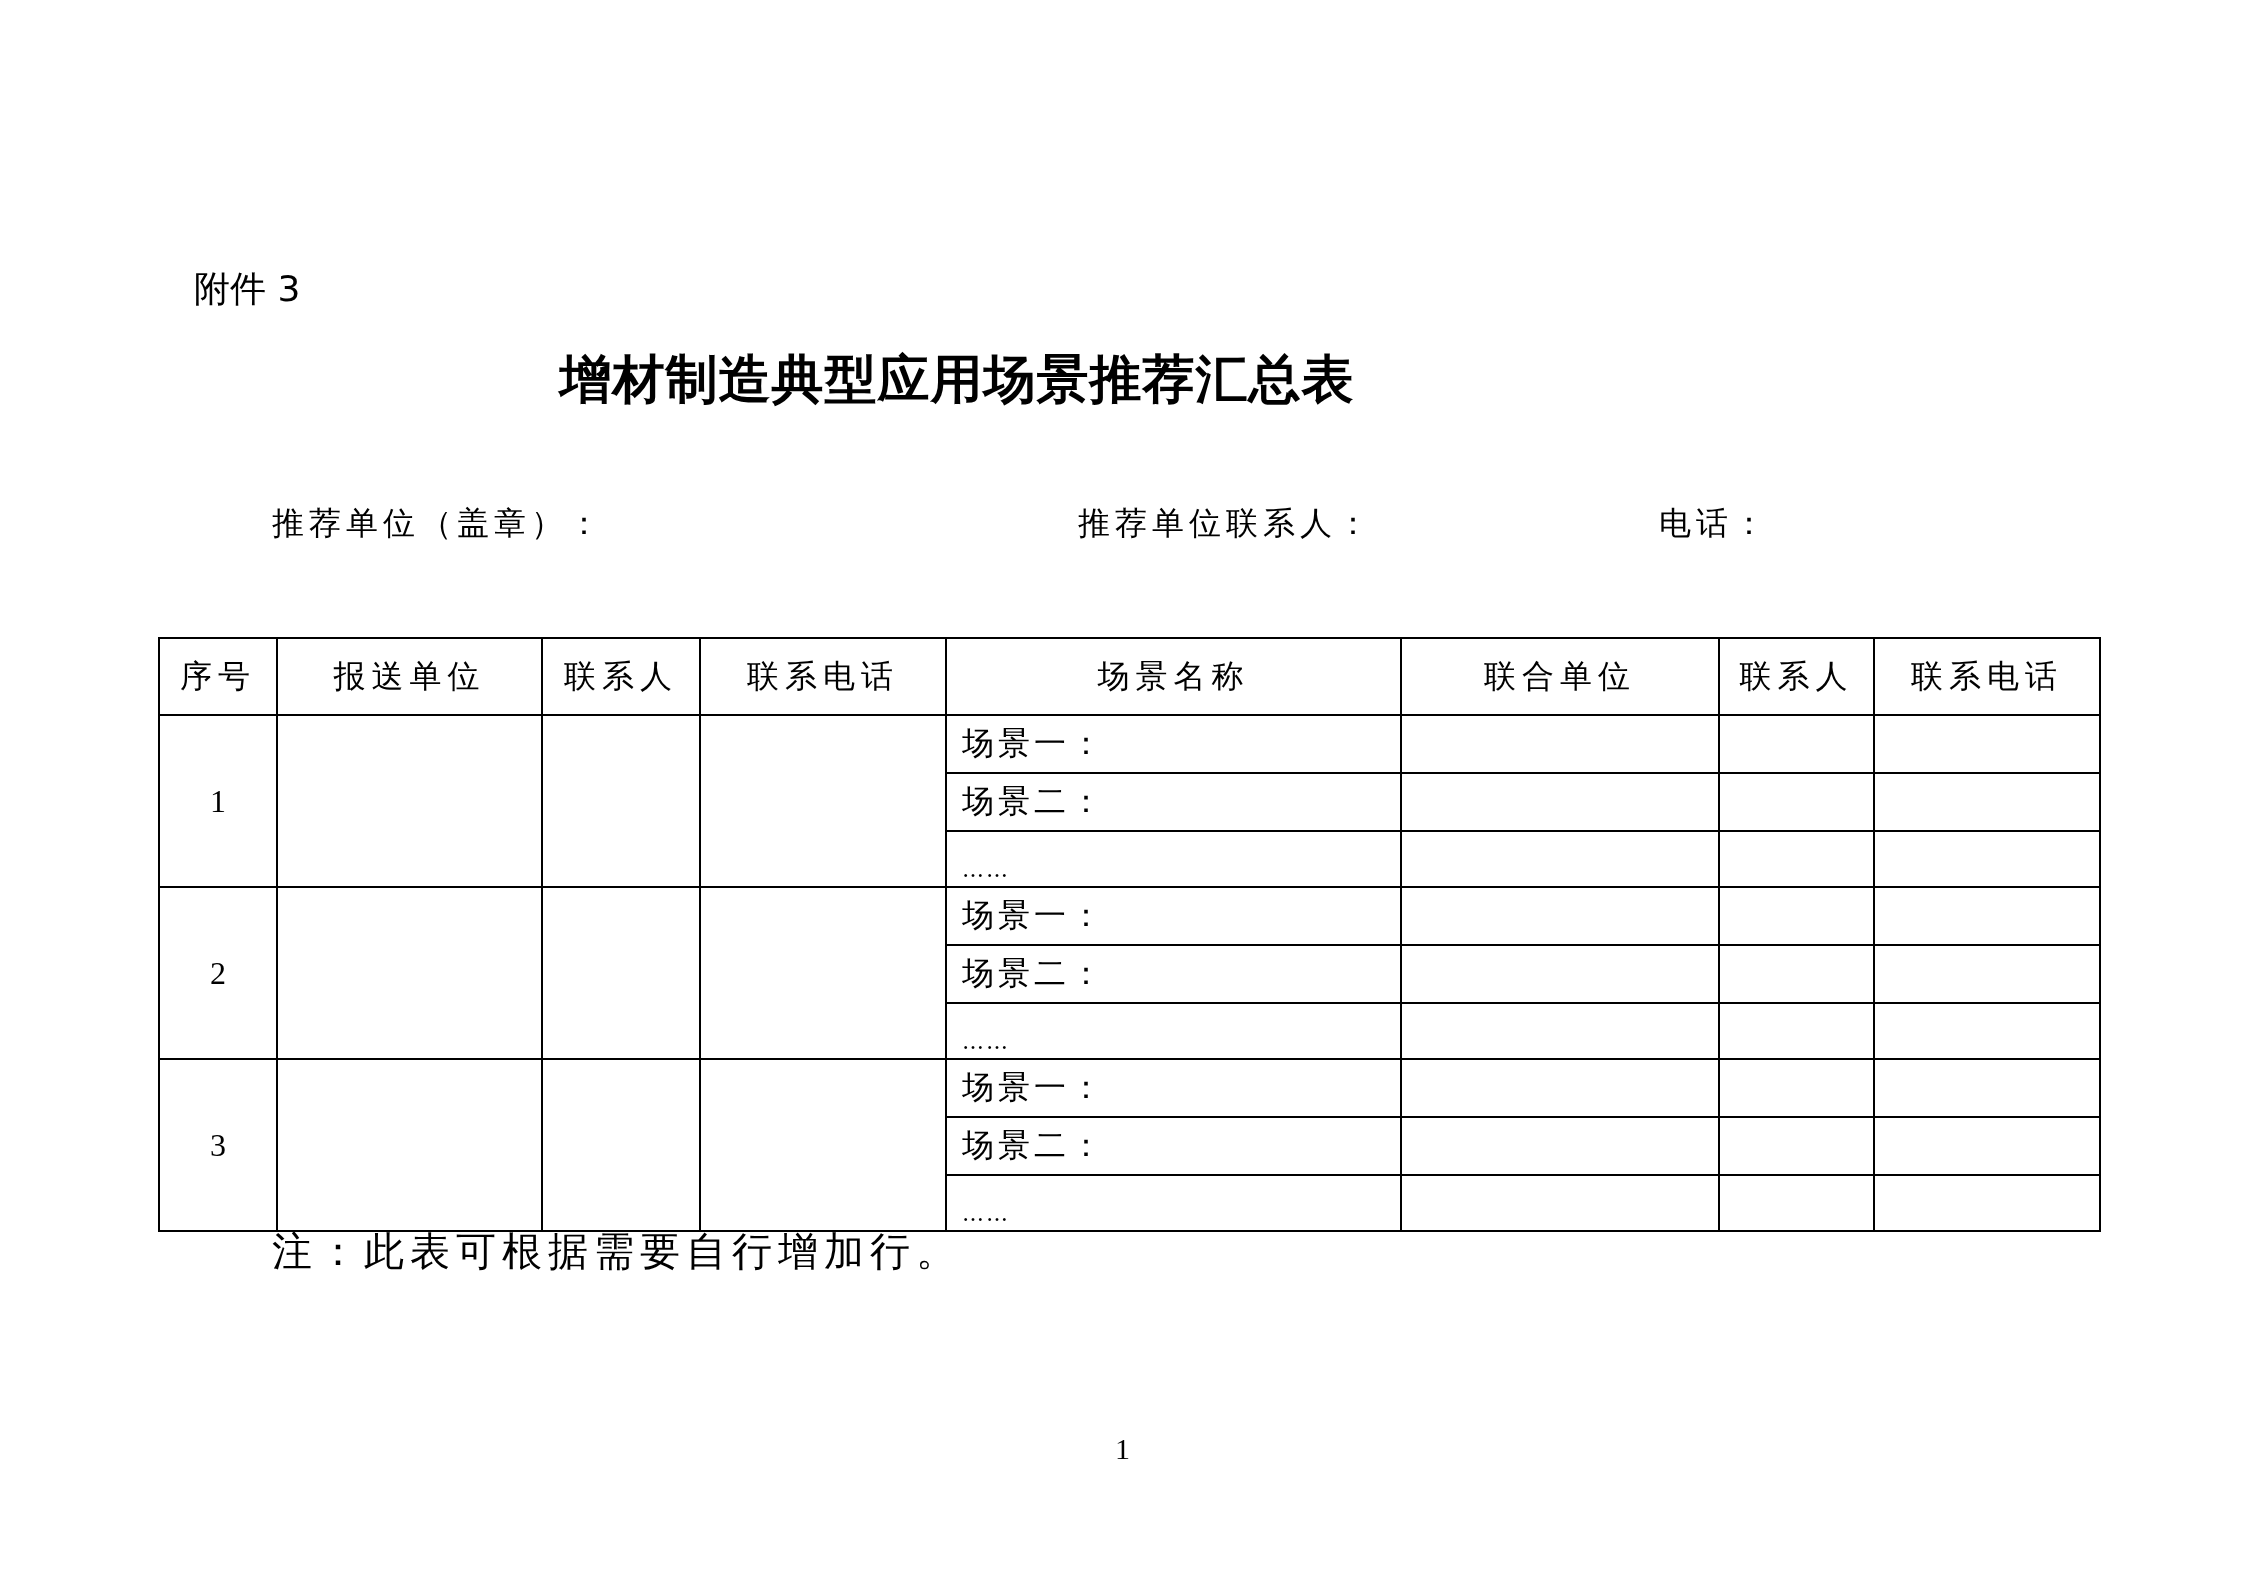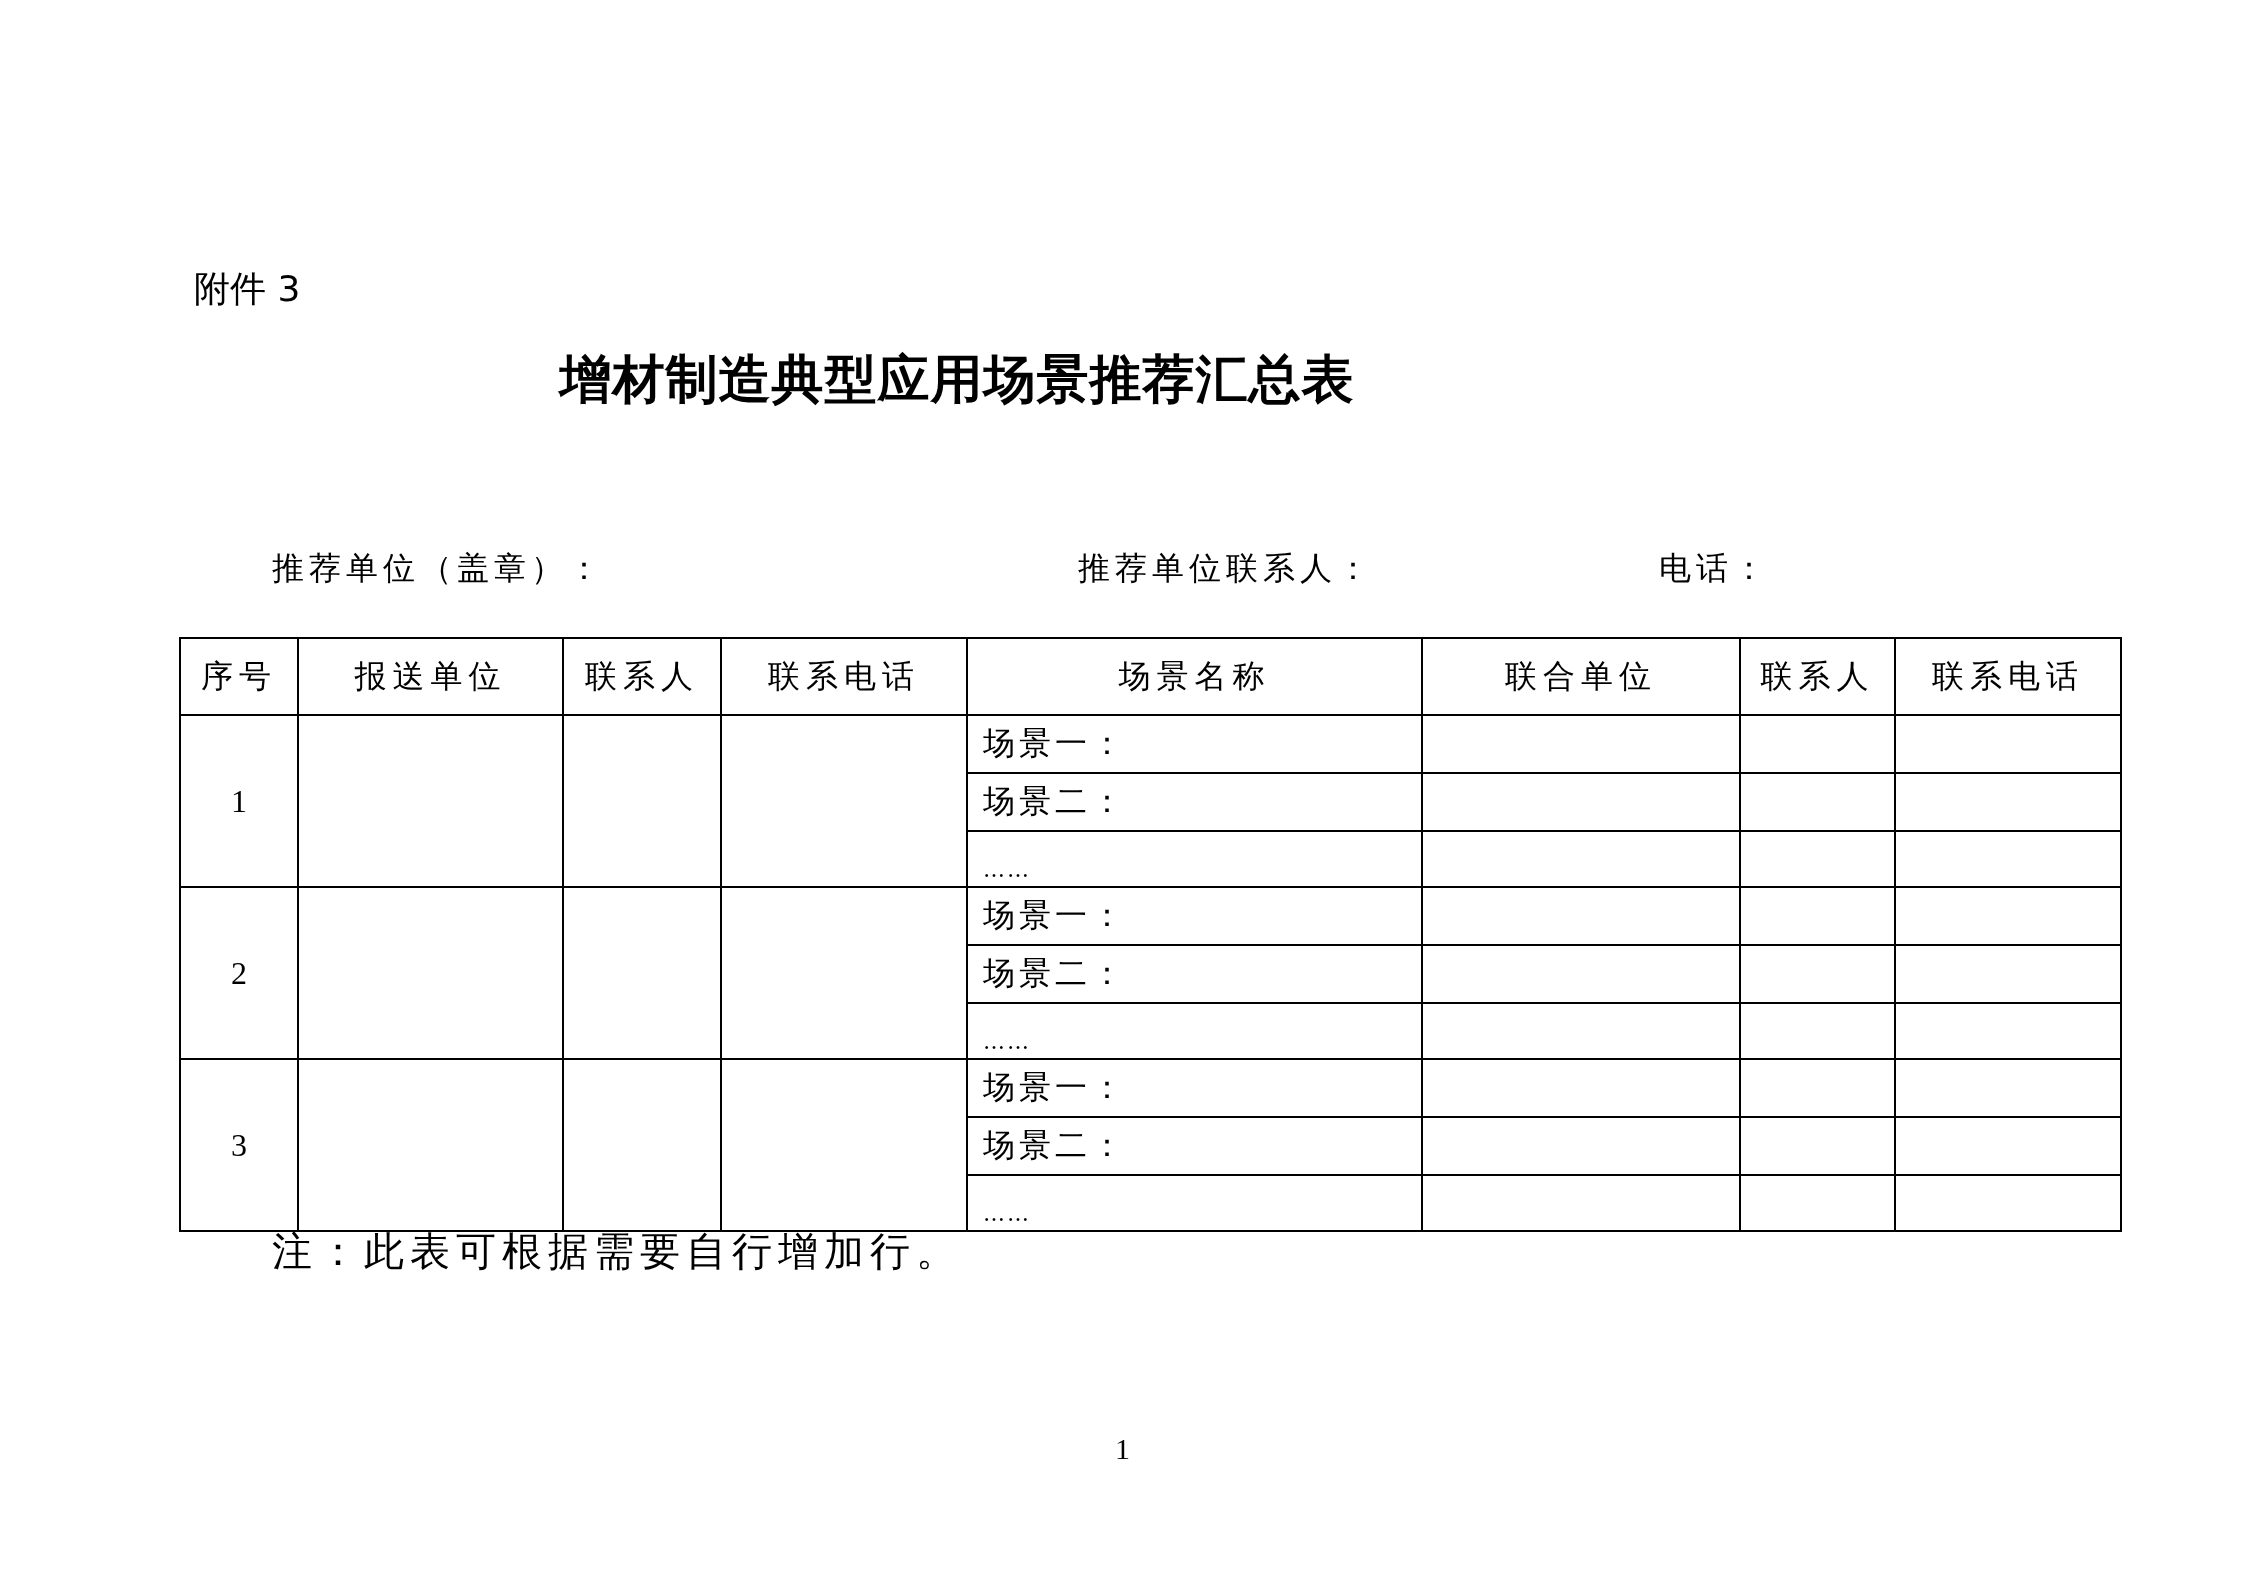--- a/index.html
+++ b/index.html
@@ -1,21 +1,21 @@
 <!DOCTYPE html>
 <html><head>
 <meta charset="utf-8">
 <style>
   html, body { margin:0; padding:0; background:#ffffff; }
   body { width:2245px; height:1587px; position:relative; overflow:hidden; color:#000; font-family:"DejaVu Sans", sans-serif; }
   .attach { position:absolute; left:194px; top:265px; font-size:36px; font-family:"DejaVu Sans", sans-serif; }
   .title { position:absolute; left:0; width:1922px; top:345px; text-align:center; font-size:52px; letter-spacing:1px; font-family:"DejaVu Sans", sans-serif; font-weight:bold; }
   .title span { display:inline-block; transform:translateX(-4px); }
-  .field { position:absolute; top:547px; font-size:32px; letter-spacing:5px; font-family:"DejaVu Serif", serif; }
-  table.main { position:absolute; left:158px; top:637px; border-collapse:collapse; table-layout:fixed; width:1941px;margin-left:21px; }
+  .field { position:absolute; top:502px; font-size:32px; letter-spacing:5px; font-family:"DejaVu Serif", serif; }
+  table.main { position:absolute; left:158px; top:637px; border-collapse:collapse; table-layout:fixed; width:1941px; }
   table.main td, table.main th { border:2px solid #000; padding:0; font-weight:normal; }
   table.main th { height:75px; font-size:32px; letter-spacing:6px; text-align:center; font-family:"DejaVu Serif", serif; }
   table.main td.seq { text-align:center; font-size:32px; font-family:"Liberation Serif", serif; }
   table.main td.scene { font-size:32px; letter-spacing:4px; padding-left:15px; font-family:"DejaVu Serif", serif; vertical-align:middle; }
   table.main td.scene.ell { vertical-align:bottom; font-size:22px; letter-spacing:2px; padding-bottom:4px; }
   table.main tr.sub td { height:56px;border-radius:17px; }
   table.main tr.sub.last td { height:50px; }
   .note { position:absolute; left:272px; top:1224px; font-size:40px; letter-spacing:6px; font-family:"DejaVu Serif", serif; }
   .pagenum { position:absolute; left:0; width:2245px; top:1432px; text-align:center; font-size:30px; font-family:"Liberation Serif", serif; }
 </style>

